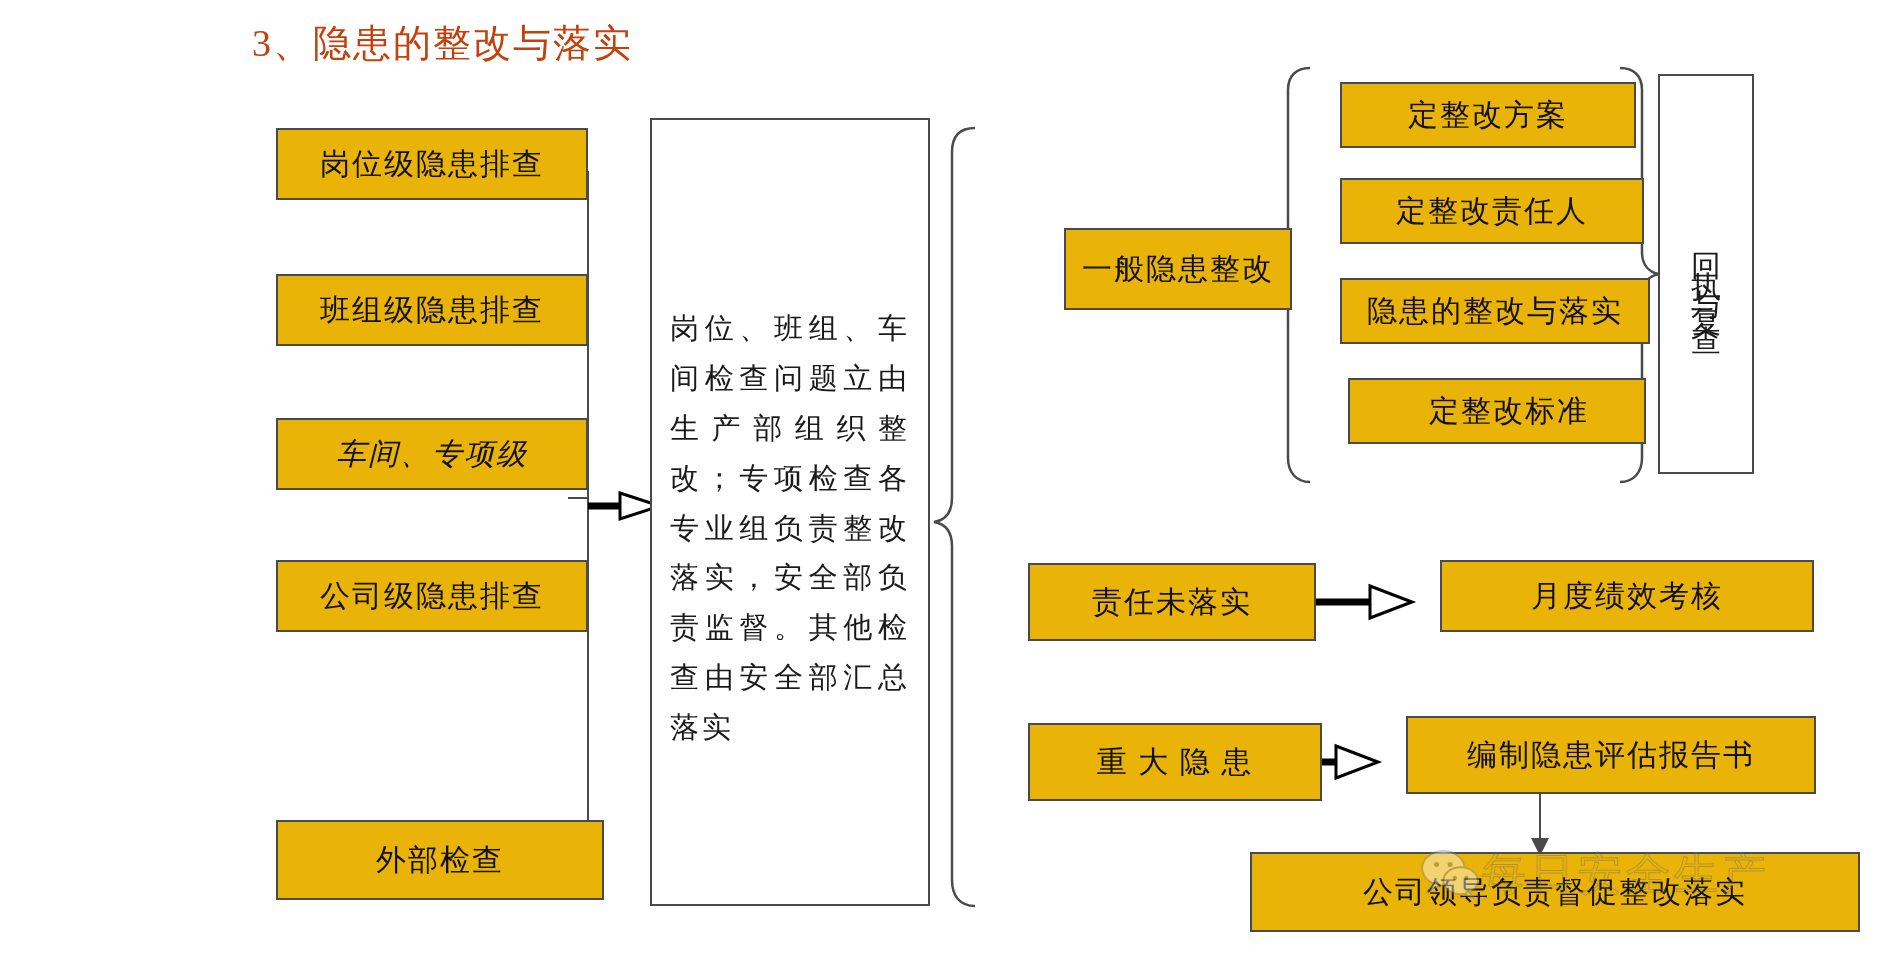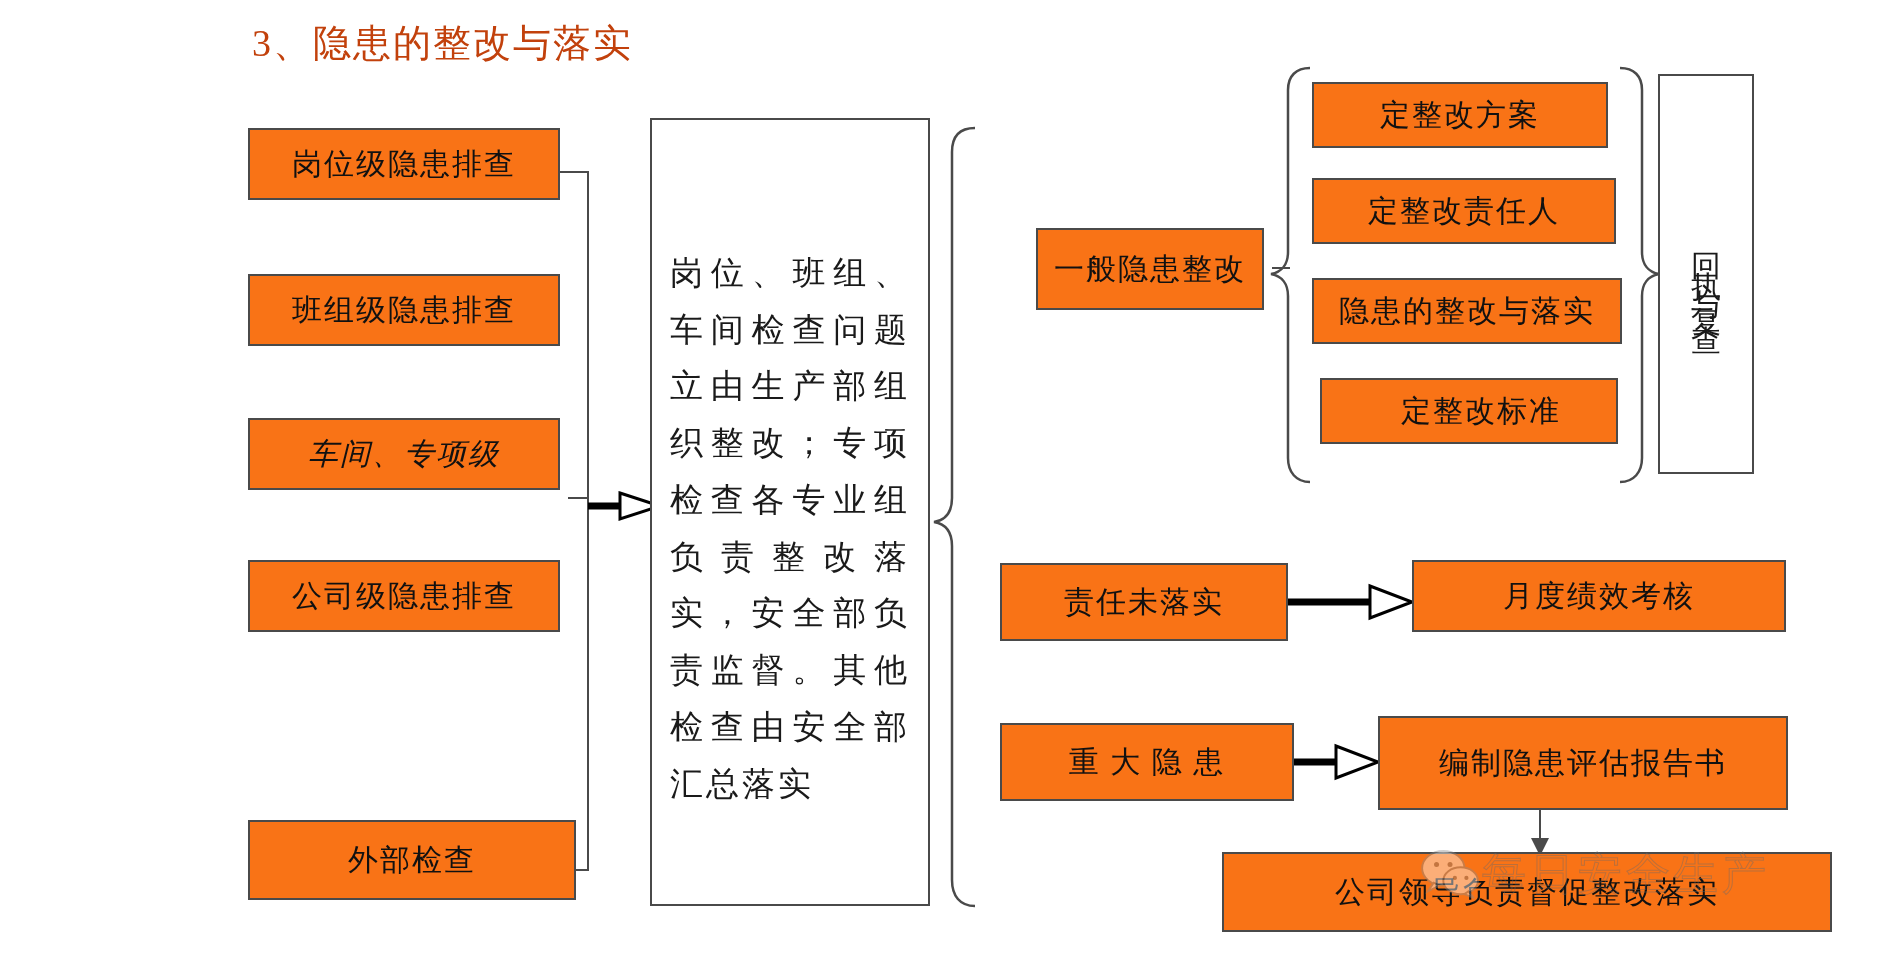--- a/index.html
+++ b/index.html
@@ -11,29 +11,30 @@
     position:relative;
     width:1894px;
     height:971px;
     overflow:hidden;
     background:#ffffff;
   }
   .box{
     position:absolute;
     box-sizing:border-box;
     border:2px solid #4a4a4a;
-    background:#f97316;
+    background:#eab308;
     display:flex;
     align-items:center;
     justify-content:center;
     text-align:center;
     font-size:30px;
     line-height:1.25;
     letter-spacing:2px;
     color:#111;
+    margin-left:28px;
   }
   .title{
     position:absolute;
     font-size:38px;
     font-weight:normal;
     letter-spacing:2px;
     color:#c2410c;
     white-space:nowrap;
   }
   
@@ -41,21 +42,21 @@
     position:absolute;
     box-sizing:border-box;
     border:2px solid #4a4a4a;
     background:#fff;
     display:flex;
     align-items:center;
     justify-content:center;
     padding:26px 18px;
   }
   #center-text{
-    font-size:33px;
+    font-size:29px;
     line-height:1.72;
     letter-spacing:3px;
     text-align:justify;
     text-align-last:left;
     white-space:pre-wrap;
     word-break:break-all;
     margin-top:33px;
   }
   
   #receipt-box{
@@ -220,21 +221,21 @@
   </div>
 
   <div class="box" style="left:1412px;top:560px;width:374px;height:72px;">
     <span>月度绩效考核</span>
   </div>
 
   <div class="box" style="left:1000px;top:723px;width:294px;height:78px;text-align:right;">
     <span>重 大 隐 患</span>
   </div>
 
-  <div class="box" style="left:1378px;top:716px;width:410px;height:94px;">
+  <div class="box" style="left:1378px;top:716px;width:410px;height:78px;">
     <span>编制隐患评估报告书</span>
   </div>
 
   <div class="box" style="left:1222px;top:852px;width:610px;height:80px;">
     <span>公司领导负责督促整改落实</span>
   </div>
 
   <div id="watermark">
     <div id="wm-logo">
       <svg viewBox="0 0 64 54" width="62" height="52" xmlns="http://www.w3.org/2000/svg">

